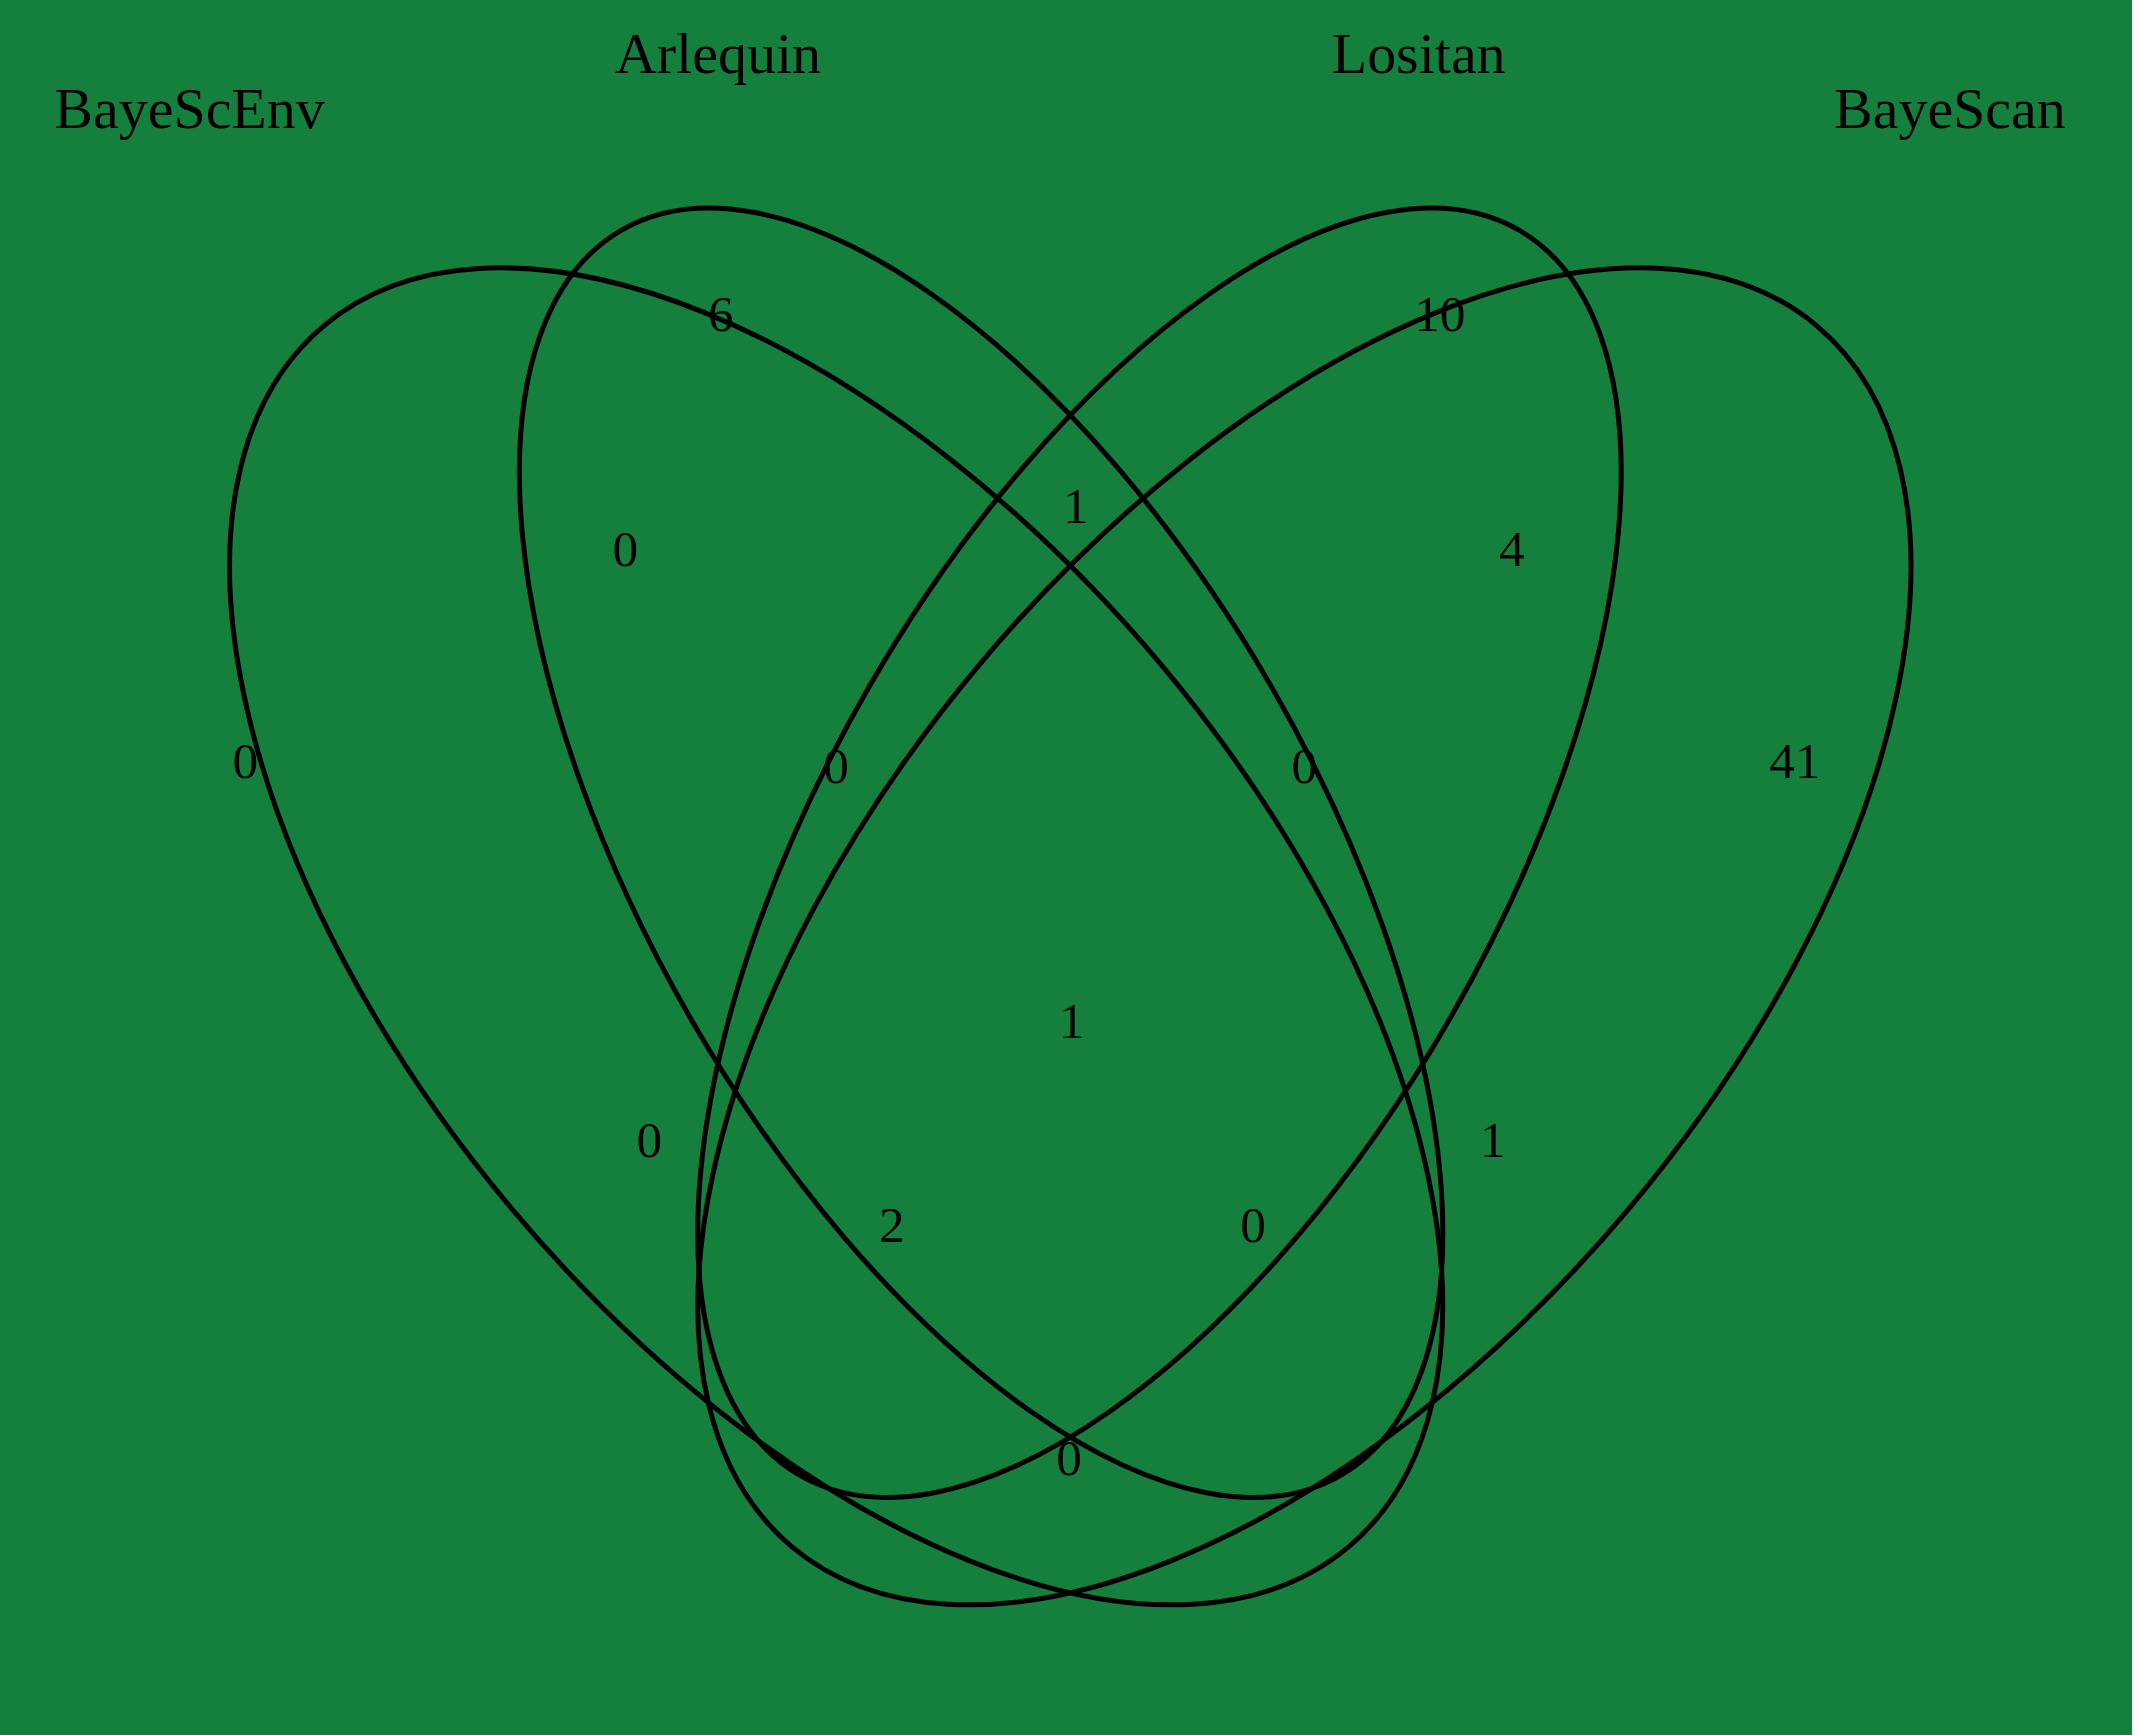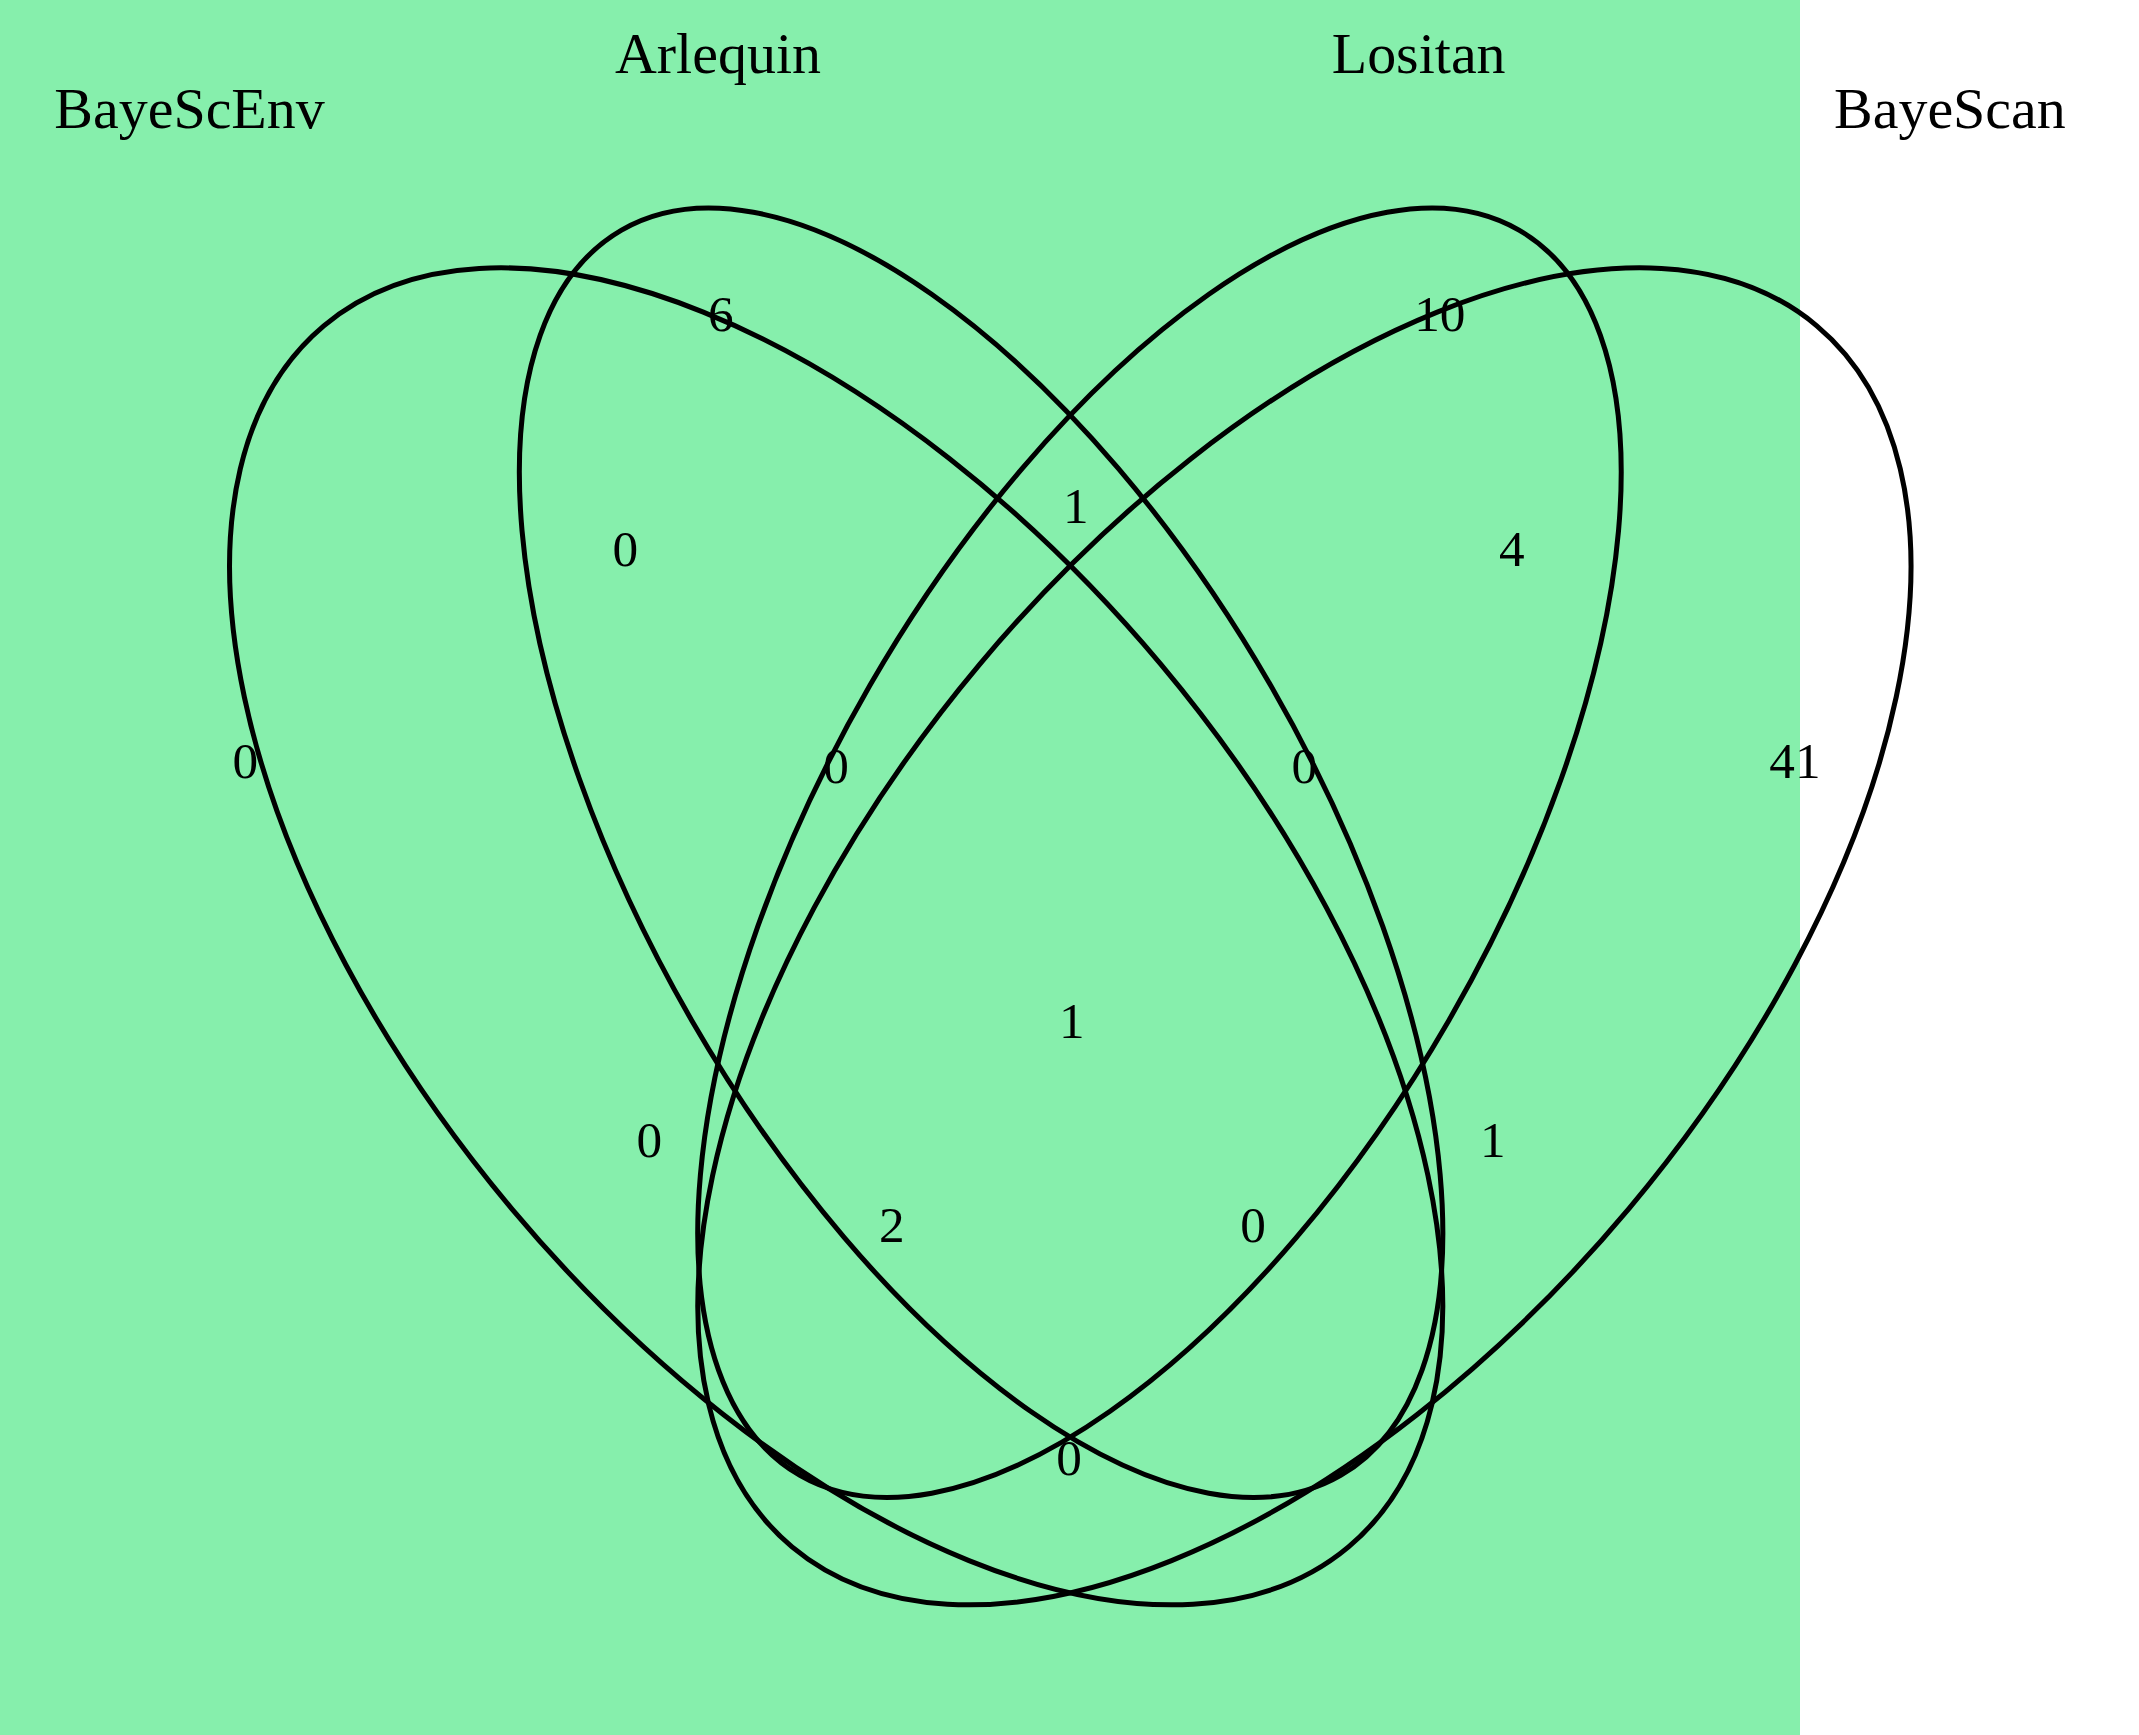--- a/index.html
+++ b/index.html
@@ -10,23 +10,23 @@
   }
   body {
     width: 2140px;
     height: 1735px;
     overflow: hidden;
     font-family: "Liberation Serif", "DejaVu Serif", serif;
     color: #000000;
   }
   #venn-figure {
     position: relative;
-    width: 1800px;
+    width: 2132px;
     height: 1735px;
-    background: #86efac;
+    background: #15803d;
   }
   #venn-svg {
     position: absolute;
     left: 0;
     top: 0;
     width: 2140px;
     height: 1735px;
     display: block;
   }
   .set-label {

